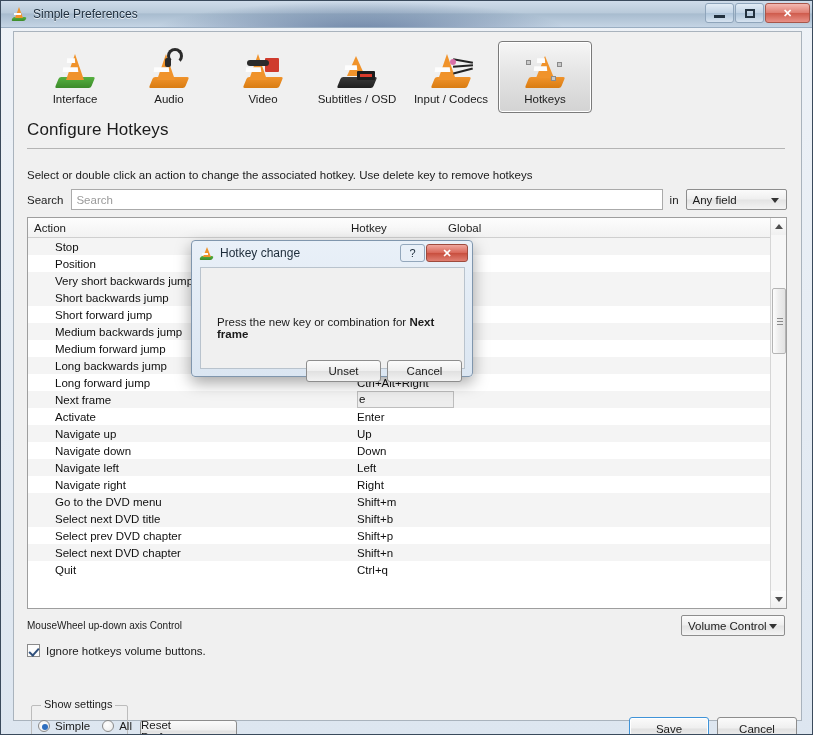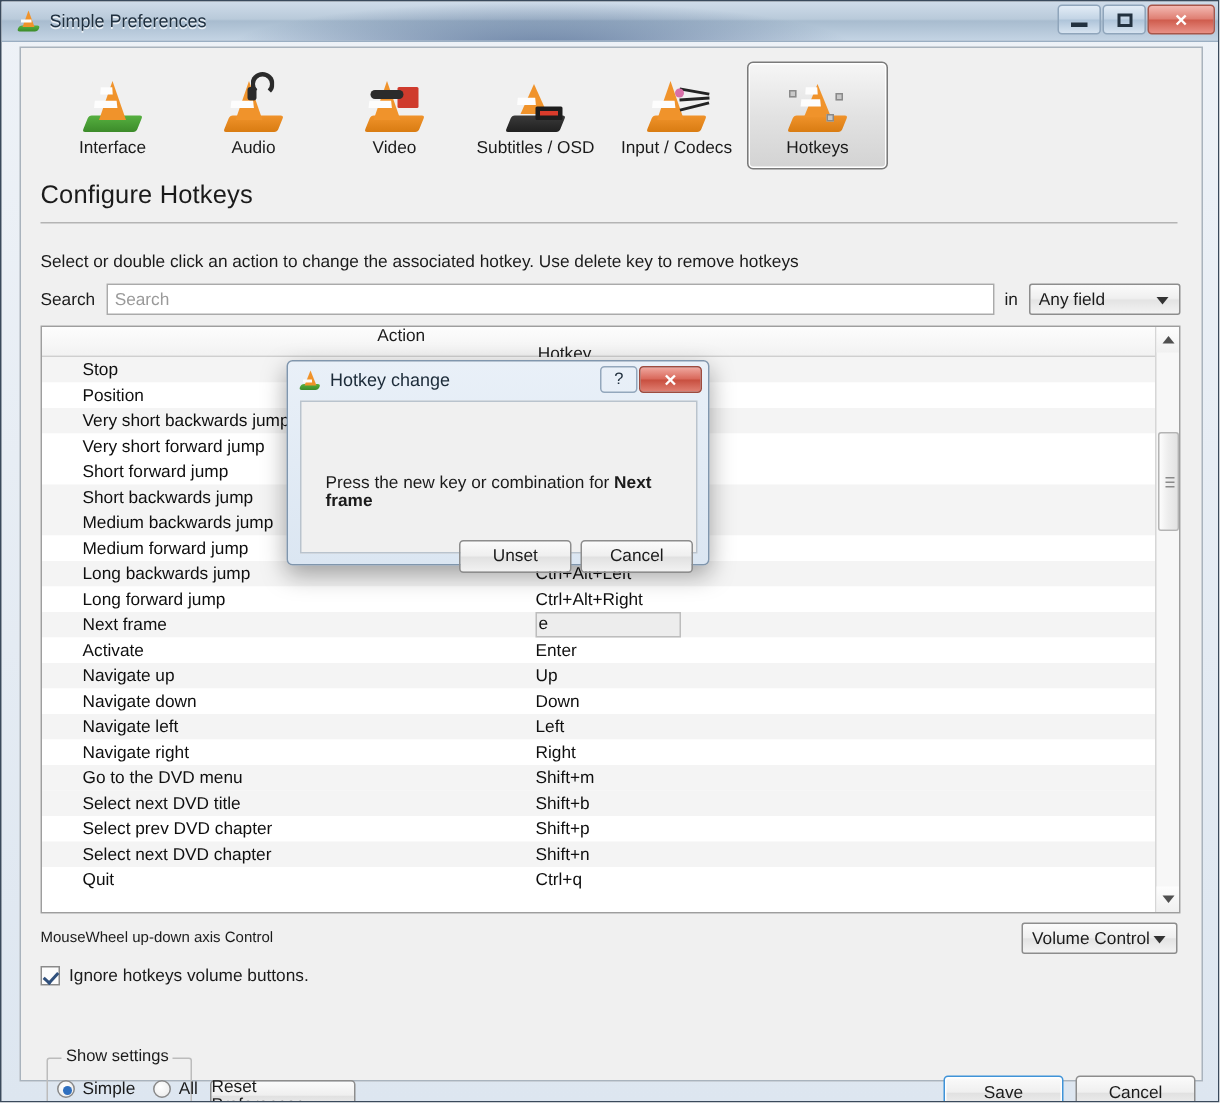--- a/index.html
+++ b/index.html
@@ -129,21 +129,21 @@
 
   
   #tablebox {
     position: absolute; left: 13px; top: 185px; width: 760px; height: 392px;
     border: 1px solid #9e9e9e; background: #ffffff; overflow: hidden;
   }
   #thead {
     position: absolute; left: 0; top: 0; width: 758px; height: 20px;
     background: linear-gradient(to bottom, #fdfdfd 0%, #f2f2f2 100%);
     border-bottom: 1px solid #cfcfcf;
-    display: flex; align-items: center; flex-direction: column;
+    display: flex; align-items: center;
   }
   .th { font-size: 11.5px; color: #1b1b1b; }
   .th.action { padding-left: 6px; width: 323px; }
   .th.hotkey { width: 97px; }
   .th.global { flex: 1; }
 
   #tbody {
     position: absolute; left: 0; top: 20px; width: 742px; height: 372px;
     overflow: hidden;
   }
@@ -426,32 +426,27 @@
           <div class="trow even">
             <div class="cell-action">Position</div>
             <div class="cell-hotkey"></div>
             <div class="cell-global"></div>
           </div>
           <div class="trow odd">
             <div class="cell-action">Very short backwards jump</div>
             <div class="cell-hotkey"></div>
             <div class="cell-global"></div>
           </div>
-          <div class="trow even">
-            <div class="cell-action">Very short forward jump</div>
+          <div class="trow odd">
+            <div class="cell-action">Short backwards jump</div>
             <div class="cell-hotkey"></div>
             <div class="cell-global"></div>
           </div>
           <div class="trow even">
             <div class="cell-action">Short forward jump</div>
-            <div class="cell-hotkey"></div>
-            <div class="cell-global"></div>
-          </div>
-          <div class="trow odd">
-            <div class="cell-action">Short backwards jump</div>
             <div class="cell-hotkey"></div>
             <div class="cell-global"></div>
           </div>
           <div class="trow odd">
             <div class="cell-action">Medium backwards jump</div>
             <div class="cell-hotkey"></div>
             <div class="cell-global"></div>
           </div>
           <div class="trow even">
             <div class="cell-action">Medium forward jump</div>

